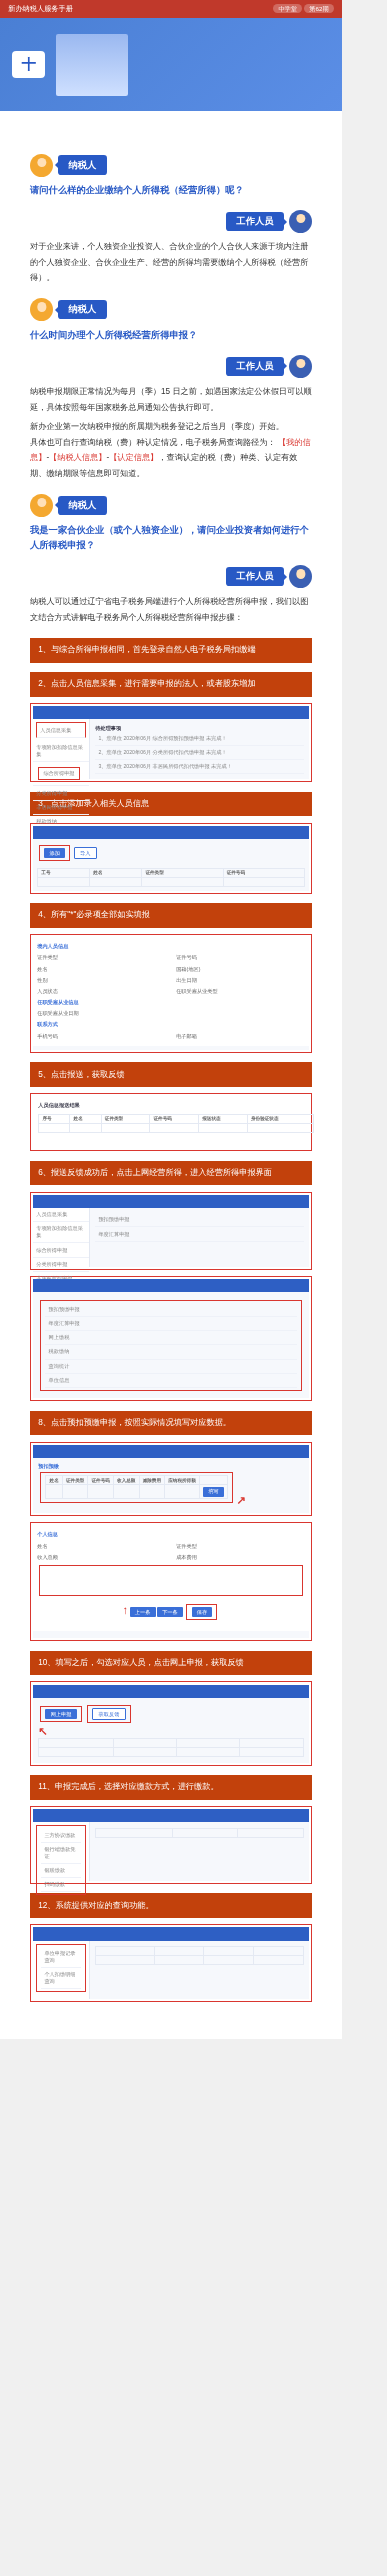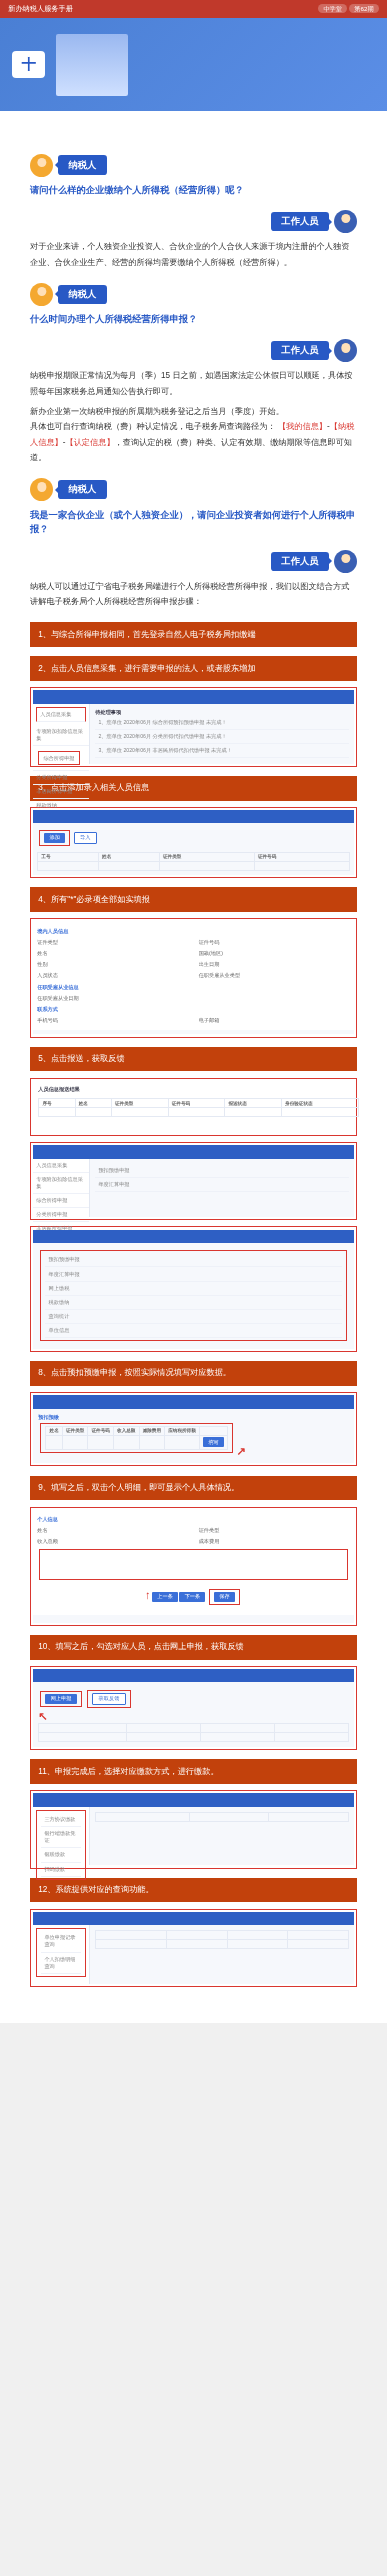--- a/index.html
+++ b/index.html
@@ -1,17 +1,17 @@
 <!DOCTYPE html>
 <html style="font-size:8.2px"><head>
 <meta charset="utf-8">
 <style>
 *{margin:0;padding:0;box-sizing:border-box}
 body{font-family:"Microsoft YaHei",sans-serif;background:#f0f0f0;width:387px}
-.page{width:387px;background:#fff}
+.page{width:342px;background:#fff}
 .header{background:#c0392b;color:#fff;padding:4.1px 8.2px;font-size:7.2px;display:flex;justify-content:space-between;align-items:center}
 .pill{background:rgba(255,255,255,.25);padding:1px 5.2px;border-radius:5.2px;font-size:6.2px}
 .title-section{background:linear-gradient(135deg,#4a7fd4 0%,#5b8ee6 100%);padding:15.5px 12.4px;display:flex;align-items:center;gap:10.3px;position:relative}
 .num-badge{background:#fff;color:#2859c5;font-weight:bold;font-size:14.4px;padding:4.1px 9.3px;border-radius:4.1px}
 .title-text{flex:1}
 .title-text h1{color:#fff;font-size:17.5px;font-weight:bold;line-height:1.3}
 .qr-block{display:flex;align-items:center;gap:5.2px;color:#fff;font-size:6.2px;margin-top:6.2px}
 .qr{width:26px;height:26px;background:#fff;position:relative}
 .qr::before{content:"";position:absolute;inset:3.1px;background:repeating-linear-gradient(0deg,#000 0 1px,#fff 1px 2.1px),repeating-linear-gradient(90deg,#000 0 1px,transparent 1px 2.1px);mix-blend-mode:multiply}
 .illus{width:72px;height:62px;background:linear-gradient(180deg,#9ab8f0,#cfe0ff);border-radius:2.1px;position:relative}
@@ -224,20 +224,21 @@
                 <td></td>
                 <td></td>
                 <td></td>
                 <td></td>
               </tr>
       </tbody>
           </table>
     </div>
   </div>
 
+  <div class="step-bar">6、报送反馈成功后，点击上网经营所得，进入经营所得申报界面</div>
   <div class="shot">
     <div class="shot-inner">
       <div class="shot-top"></div>
       <div class="shot-side">
         <div class="shot-row">人员信息采集</div>
         <div class="shot-row">专项附加扣除信息采集</div>
         <div class="shot-row">综合所得申报</div>
         <div class="shot-row">分类所得申报</div>
         <div class="shot-row">非居民所得申报</div>
         <div class="shot-row">限售股所得申报</div>
@@ -309,21 +310,20 @@
                     <td><span class="btn-mock">填写</span></td>
                   </tr>
         </tbody>
               </table>
         </span>
         <span class="arrow-red">↗</span>
       </div>
     </div>
   </div>
 
-  <div class="step-bar">9、填写之后，双击个人明细，即可显示个人具体情况。</div>
   <div class="shot tall">
     <div class="shot-inner">
       <div class="form-mock">
         <div style="color:#3a6fd8;font-weight:bold;padding:2.1px 0">个人信息</div>
         <div class="form-line">
               <span>姓名</span>
               <span>证件类型</span>
             </div>
         <div class="form-line">
               <span>收入总额</span>

